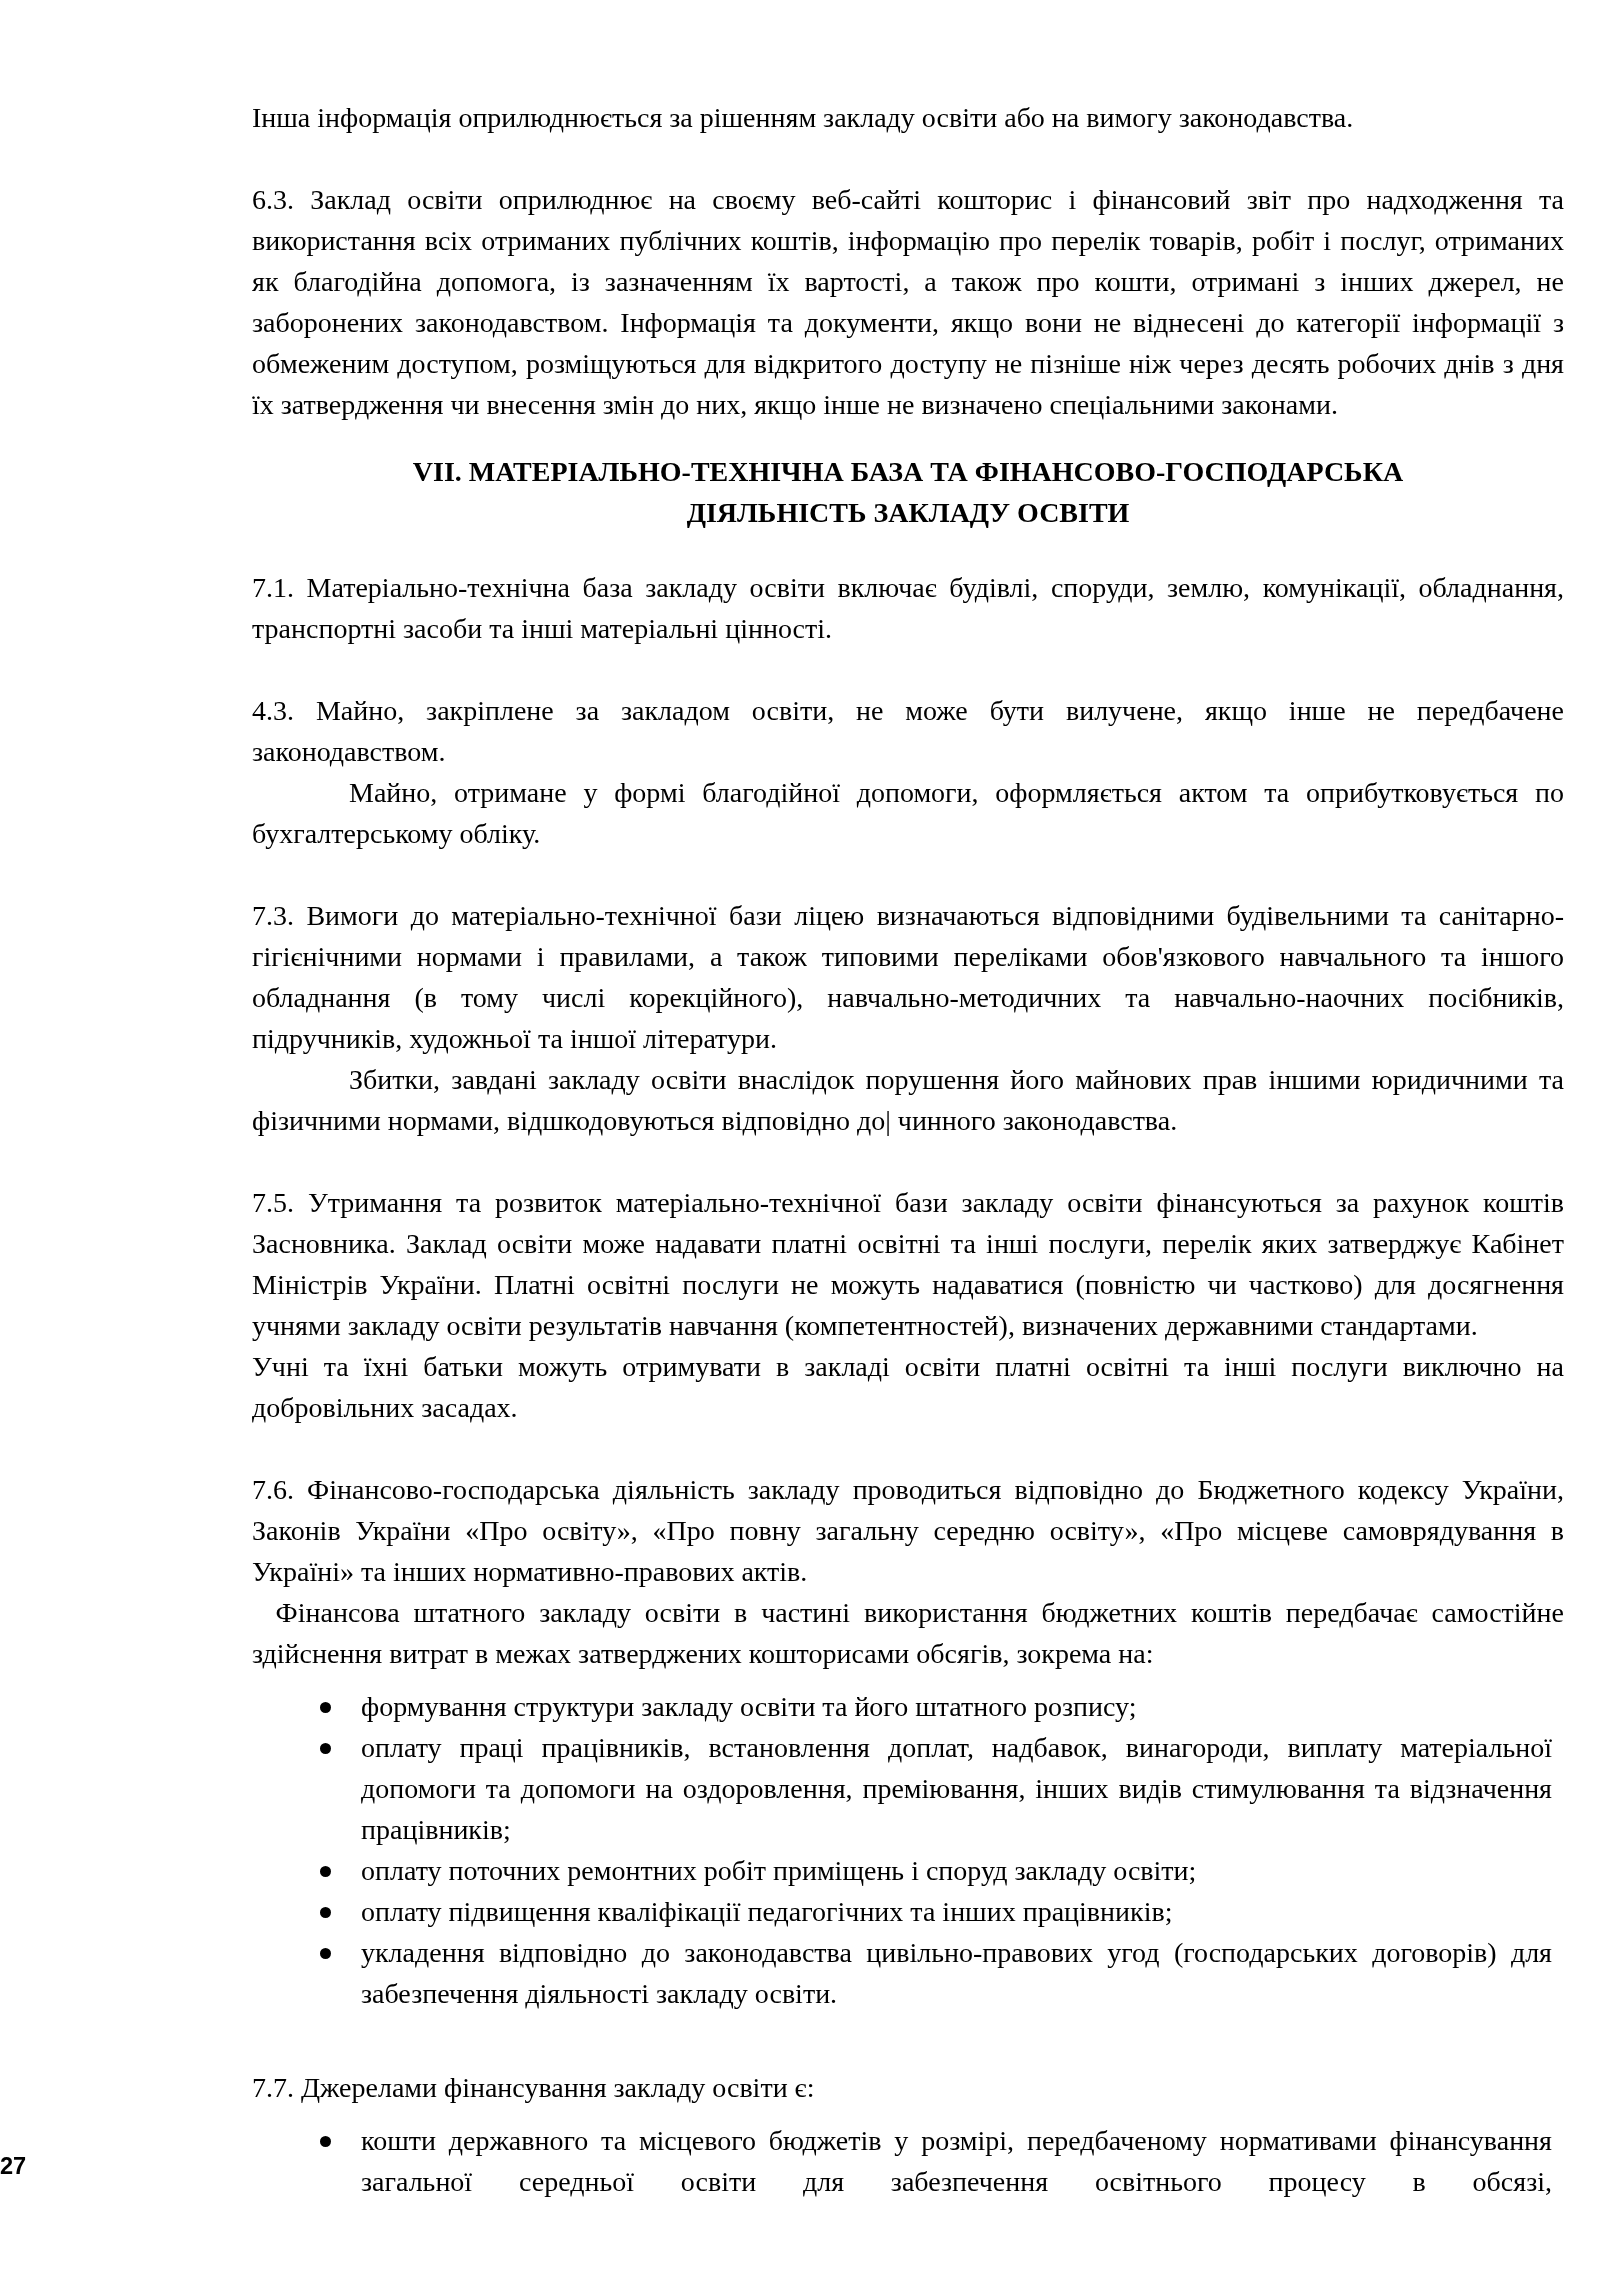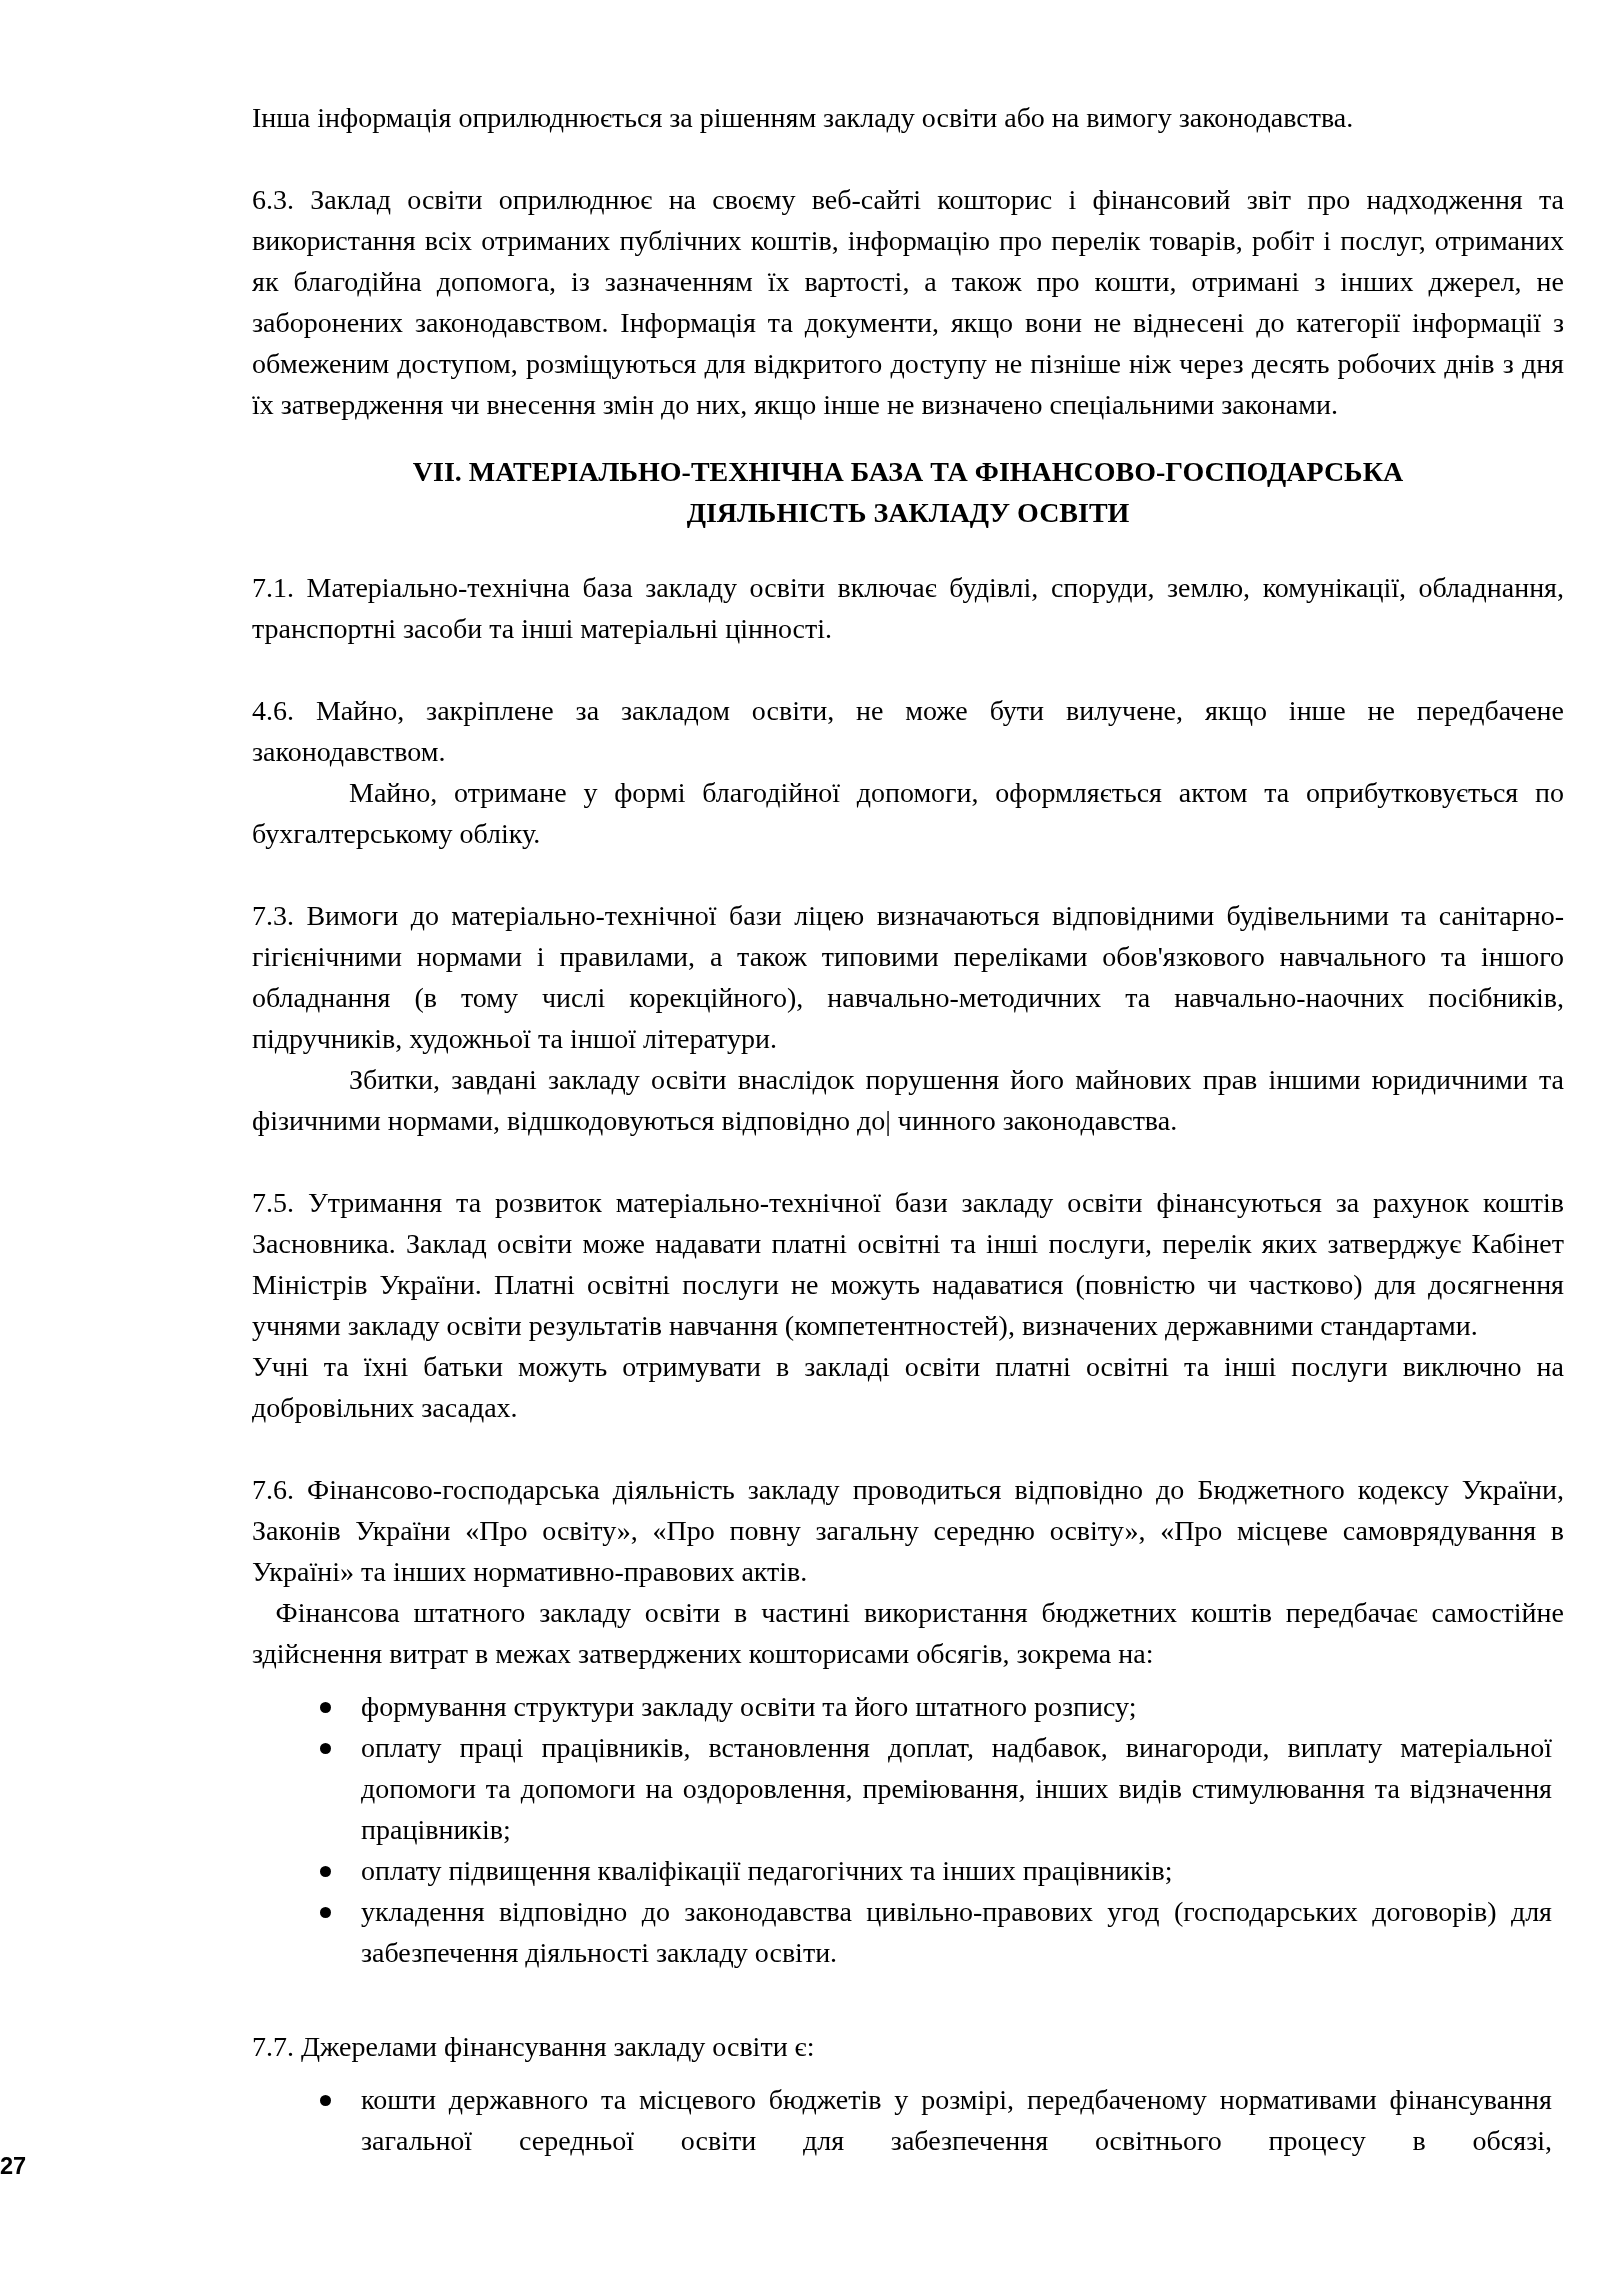--- a/index.html
+++ b/index.html
@@ -37,34 +37,35 @@
   <div class="gap"></div>
   <p>6.3. Заклад освіти оприлюднює на своєму веб-сайті кошторис і фінансовий звіт про надходження та використання всіх отриманих публічних коштів, інформацію про перелік товарів, робіт і послуг, отриманих як благодійна допомога, із зазначенням їх вартості, а також про кошти, отримані з інших джерел, не заборонених законодавством. Інформація та документи, якщо вони не віднесені до категорії інформації з обмеженим доступом, розміщуються для відкритого доступу не пізніше ніж через десять робочих днів з дня їх затвердження чи внесення змін до них, якщо інше не визначено спеціальними законами.</p>
   <div style="height:26px"></div>
   <div class="heading">
     <span class="l1">VII. МАТЕРІАЛЬНО-ТЕХНІЧНА БАЗА ТА ФІНАНСОВО-ГОСПОДАРСЬКА</span>
     <span style="display:block">ДІЯЛЬНІСТЬ ЗАКЛАДУ ОСВІТИ</span>
   </div>
   <div style="height:34px"></div>
   <p>7.1. Матеріально-технічна база закладу освіти включає будівлі, споруди, землю, комунікації, обладнання, транспортні засоби та інші матеріальні цінності.</p>
   <div class="gap"></div>
-  <p>4.6. Майно, закріплене за закладом освіти, не може бути вилучене, якщо інше не передбачене законодавством.</p>
+  <p>4.3. Майно, закріплене за закладом освіти, не може бути вилучене, якщо інше не передбачене законодавством.</p>
   <p class="ind1">Майно, отримане у формі благодійної допомоги, оформляється актом та оприбутковується по бухгалтерському обліку.</p>
   <div class="gap"></div>
   <p>7.3. Вимоги до матеріально-технічної бази ліцею визначаються відповідними будівельними та санітарно-гігієнічними нормами і правилами, а також типовими переліками обов'язкового навчального та іншого обладнання (в тому числі корекційного), навчально-методичних та навчально-наочних посібників, підручників, художньої та іншої літератури.</p>
   <p class="ind1">Збитки, завдані закладу освіти внаслідок порушення його майнових прав іншими юридичними та фізичними нормами, відшкодовуються відповідно до| чинного законодавства.</p>
   <div class="gap"></div>
   <p>7.5. Утримання та розвиток матеріально-технічної бази закладу освіти фінансуються за рахунок коштів Засновника. Заклад освіти може надавати платні освітні та інші послуги, перелік яких затверджує Кабінет Міністрів України. Платні освітні послуги не можуть надаватися (повністю чи частково) для досягнення учнями закладу освіти результатів навчання (компетентностей), визначених державними стандартами.</p>
   <p>Учні та їхні батьки можуть отримувати в закладі освіти платні освітні та інші послуги виключно на добровільних засадах.</p>
   <div class="gap"></div>
   <p>7.6. Фінансово-господарська діяльність закладу проводиться відповідно до Бюджетного кодексу України, Законів України «Про освіту», «Про повну загальну середню освіту», «Про місцеве самоврядування в Україні» та інших нормативно-правових актів.</p>
   <p class="ind2">Фінансова штатного закладу освіти в частині використання бюджетних коштів передбачає самостійне здійснення витрат в межах затверджених кошторисами обсягів, зокрема на:</p>
   <ul>
     <li><span class="bullet"></span><span>формування структури закладу освіти та його штатного розпису;</span></li>
     <li><span class="bullet"></span><span>оплату праці працівників, встановлення доплат, надбавок, винагороди, виплату матеріальної допомоги та допомоги на оздоровлення, преміювання, інших видів стимулювання та відзначення працівників;</span></li>
+    <li><span class="bullet"></span><span>оплату поточних ремонтних робіт приміщень і споруд закладу освіти;</span></li>
     <li><span class="bullet"></span><span>оплату підвищення кваліфікації педагогічних та інших працівників;</span></li>
     <li><span class="bullet"></span><span>укладення відповідно до законодавства цивільно-правових угод (господарських договорів) для забезпечення діяльності закладу освіти.</span></li>
   </ul>
   <div class="gap"></div>
   <p>7.7. Джерелами фінансування закладу освіти є:</p>
   <ul>
     <li style="text-align-last: justify;"><span class="bullet"></span><span>кошти державного та місцевого бюджетів у розмірі, передбаченому нормативами фінансування загальної середньої освіти для забезпечення освітнього процесу в обсязі,</span></li>
   </ul>
 </div>
 

